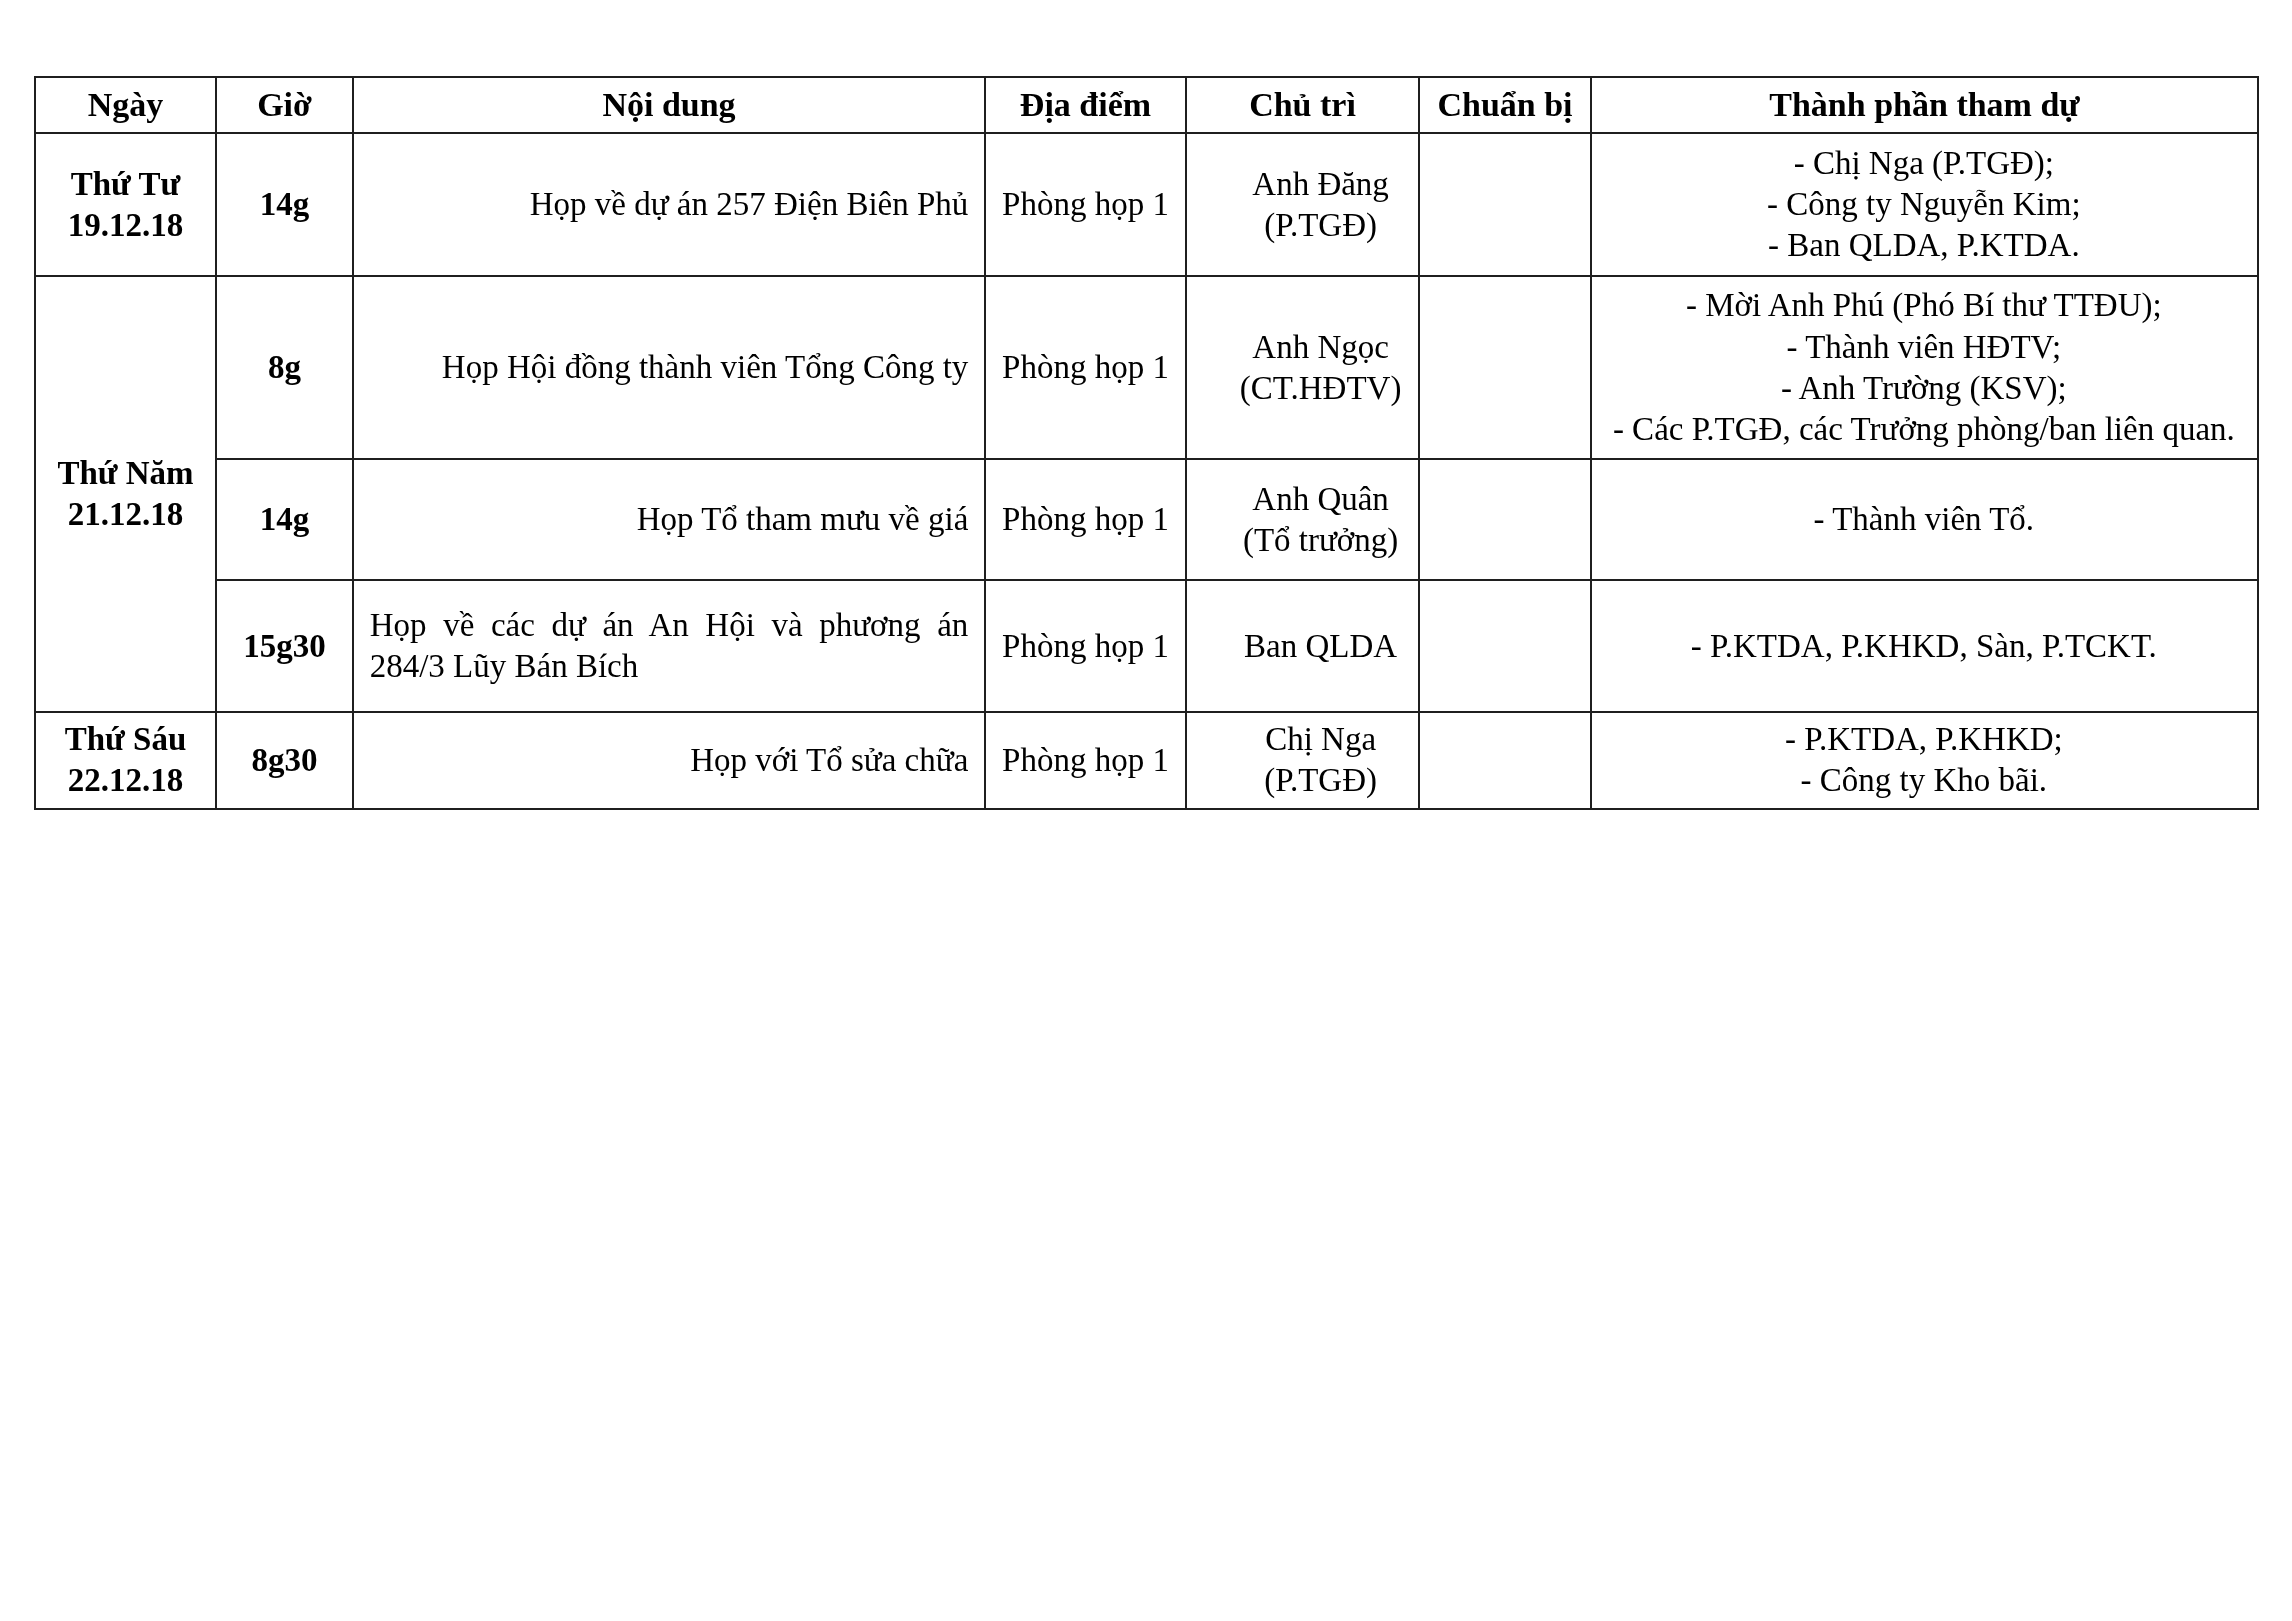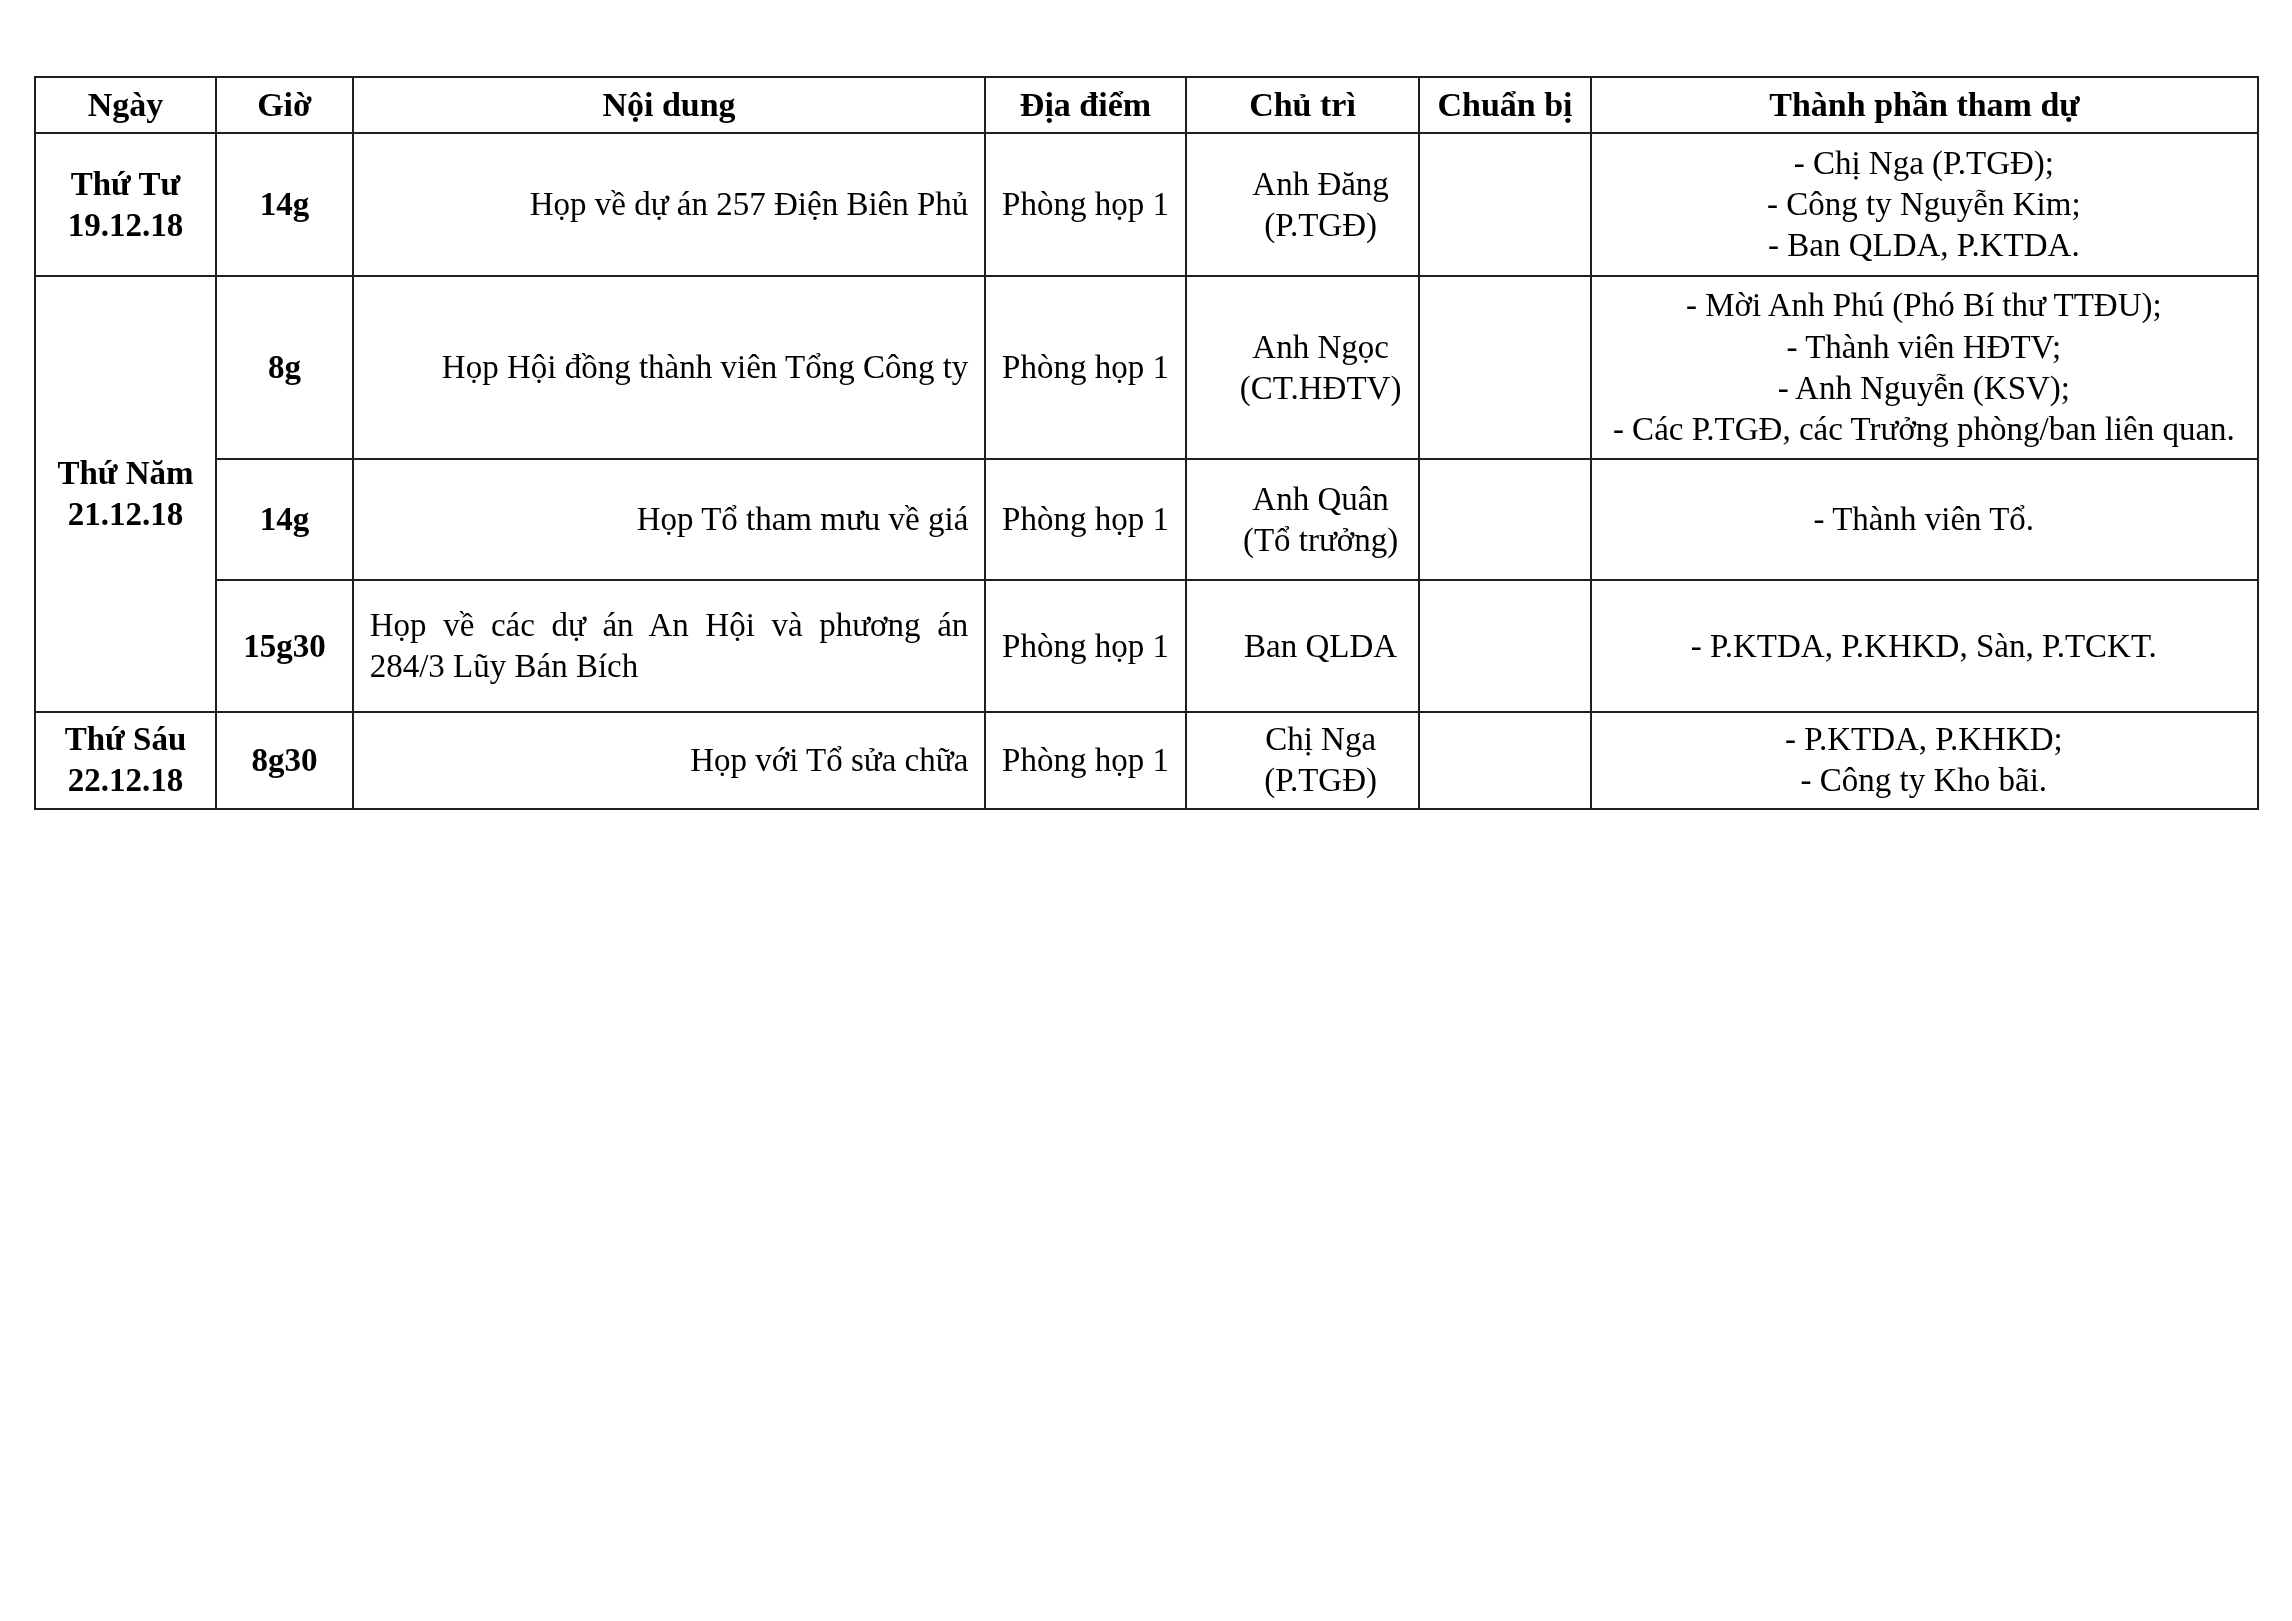--- a/index.html
+++ b/index.html
@@ -107,21 +107,21 @@
         <td class="content">Họp Hội đồng thành viên Tổng Công ty</td>
         <td class="loc">Phòng họp 1</td>
         <td class="chair">
           <div>Anh Ngọc</div>
           <div>(CT.HĐTV)</div>
         </td>
         <td class="prep"></td>
         <td class="parts">
           <div>- Mời Anh Phú (Phó Bí thư TTĐU);</div>
           <div>- Thành viên HĐTV;</div>
-          <div>- Anh Nguyễn (KSV);</div>
+          <div>- Anh Trường (KSV);</div>
           <div>- Các P.TGĐ, các Trưởng phòng/ban liên quan.</div>
         </td>
       </tr>
       <tr class="h-r2b">
         <td class="time">14g</td>
         <td class="content">Họp Tổ tham mưu về giá</td>
         <td class="loc">Phòng họp 1</td>
         <td class="chair">
           <div>Anh Quân</div>
           <div>(Tổ trưởng)</div>

